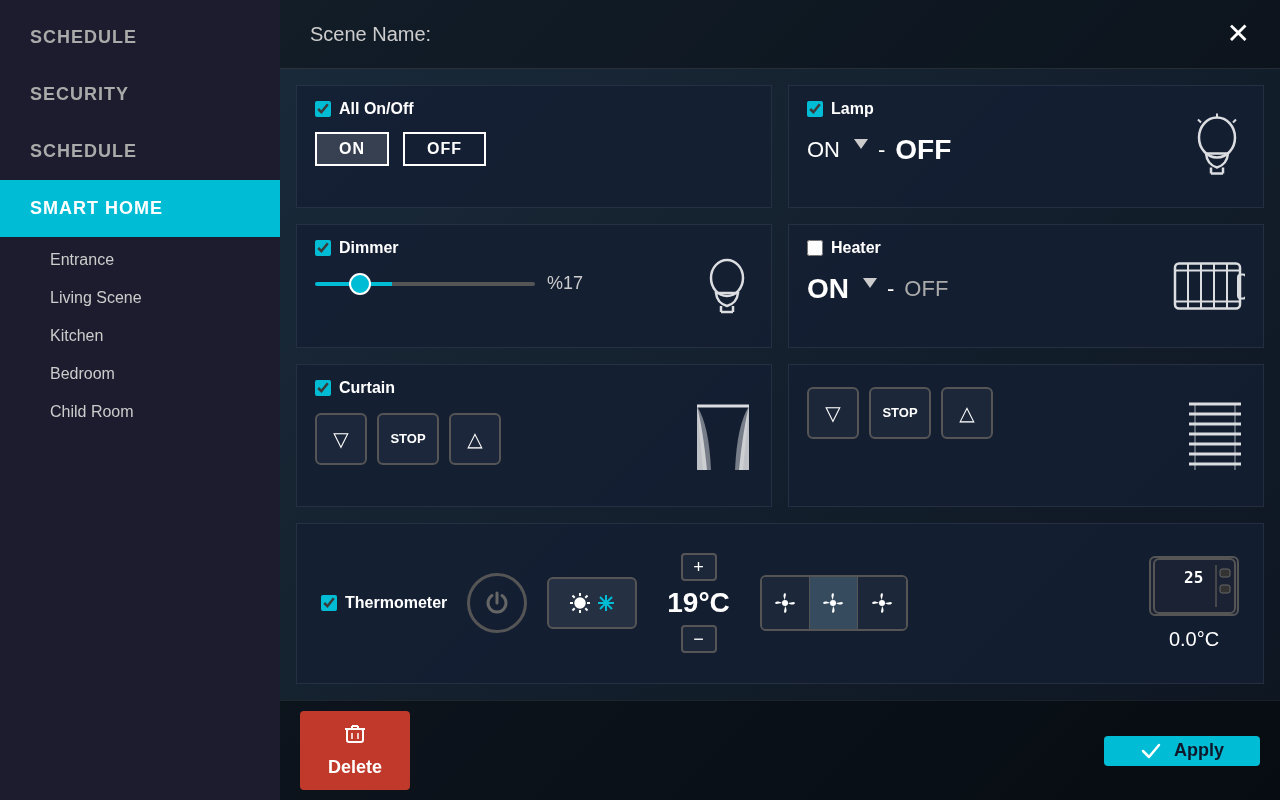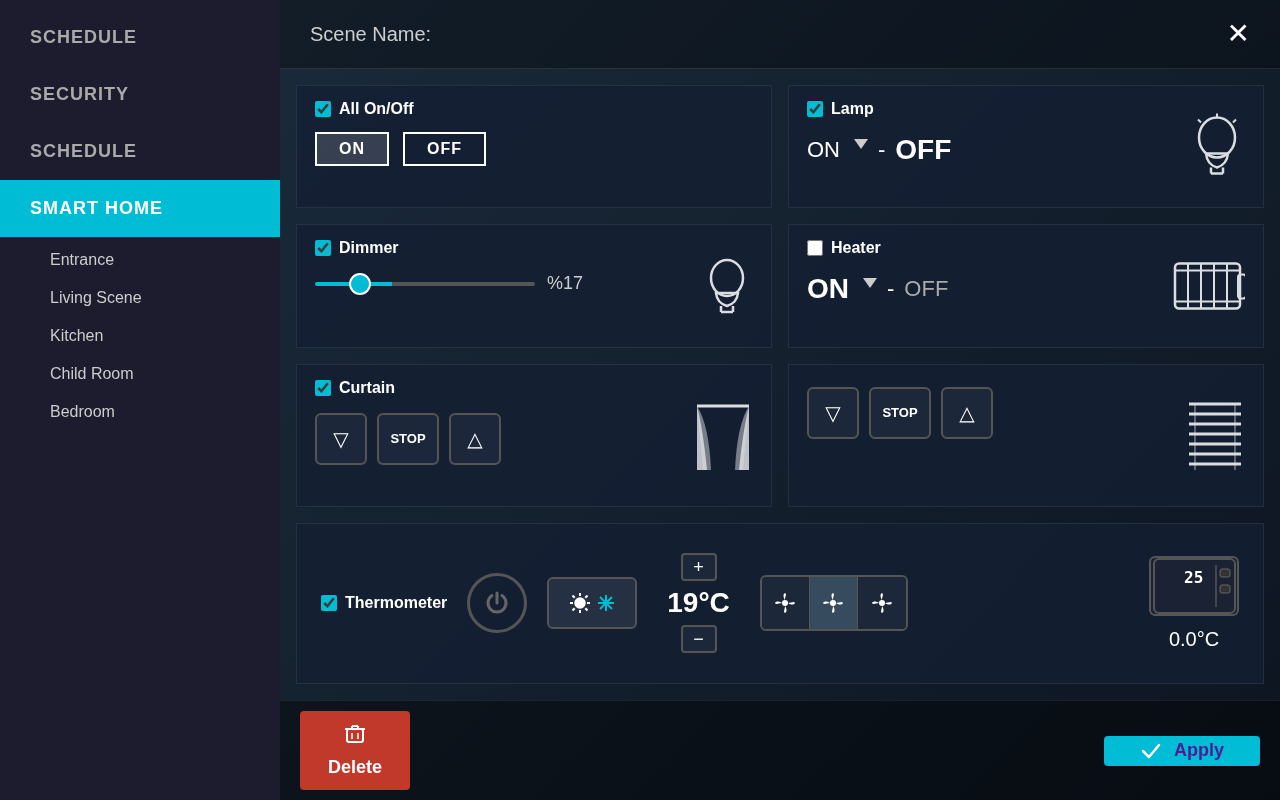--- a/index.html
+++ b/index.html
@@ -359,21 +359,21 @@
       font-weight: bold;
       cursor: pointer;
       display: flex;
       align-items: center;
       gap: 12px;
       border-radius: 4px;
       flex-direction: column;
     }
     .apply-btn {
       background: #00bcd4;
-      color: #4c1d95;
+      color: #0f172a;
       border: none;
       padding: 4px 36px;
       font-size: 18px;
       font-weight: bold;
       cursor: pointer;
       display: flex;
       align-items: center;
       gap: 12px;
       border-radius: 4px;
     }
@@ -386,22 +386,22 @@
 
 <div class="sidebar">
   <div class="sidebar-nav-item">SCHEDULE</div>
   <div class="sidebar-nav-item">SECURITY</div>
   <div class="sidebar-nav-item">SCHEDULE</div>
   <div class="sidebar-nav-item active">SMART HOME</div>
   <div class="sidebar-subitems">
     <div class="sidebar-subitem">Entrance</div>
     <div class="sidebar-subitem">Living Scene</div>
     <div class="sidebar-subitem">Kitchen</div>
+    <div class="sidebar-subitem">Bedroom</div>
     <div class="sidebar-subitem">Child Room</div>
-    <div class="sidebar-subitem">Bedroom</div>
   </div>
 </div>
 
 <div class="main">
 
   <div class="header">
     <span class="scene-label">Scene Name:</span>
     <button class="close-btn">✕</button>
   </div>
 

